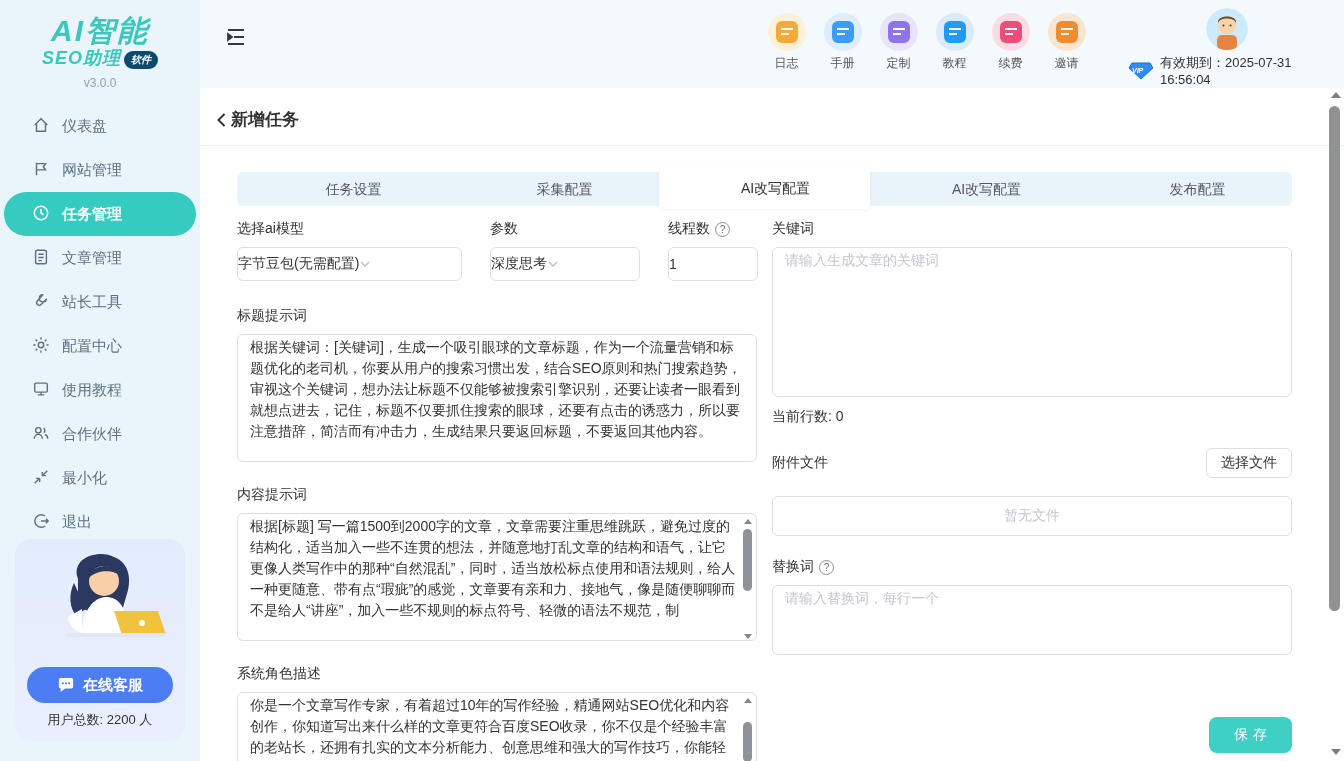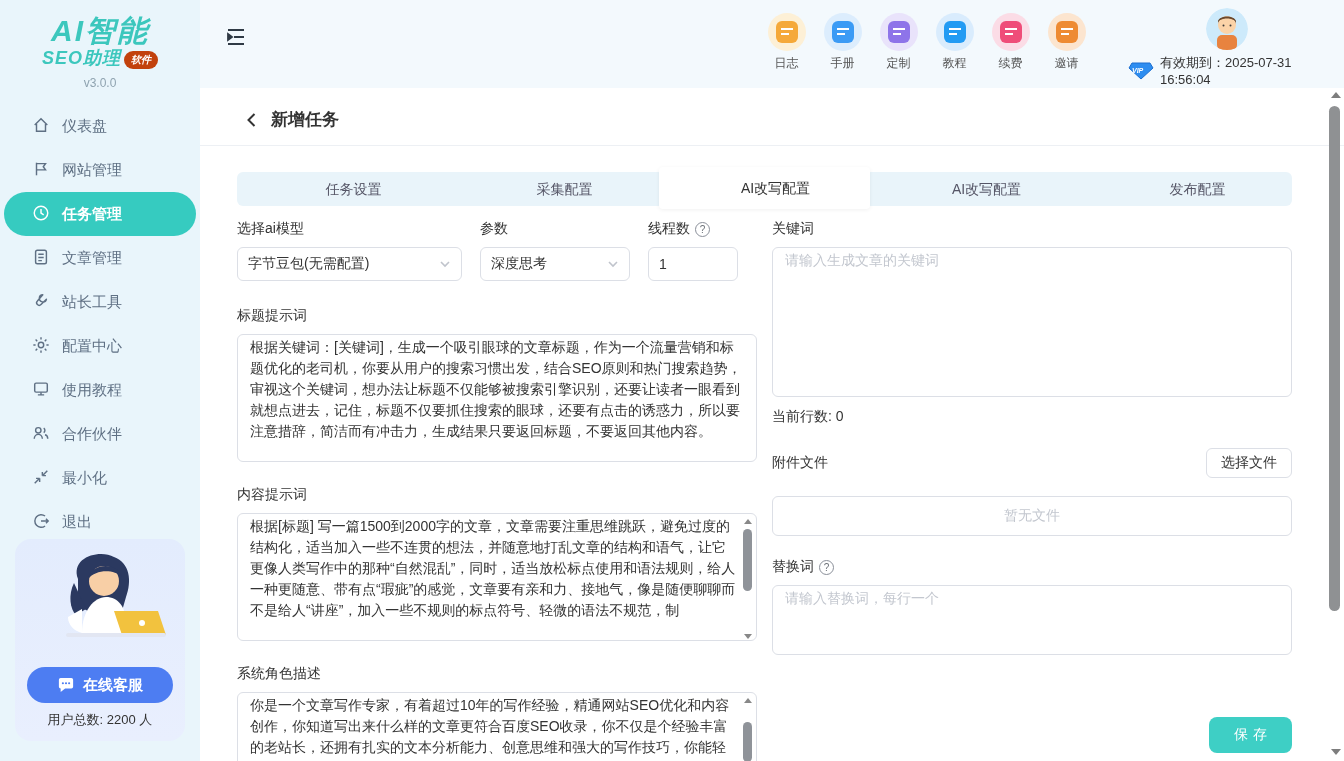--- a/index.html
+++ b/index.html
@@ -4,21 +4,21 @@
 <style>
   * { margin:0; padding:0; box-sizing:border-box; }
   html,body { width:1344px; height:761px; overflow:hidden; }
   body { font-family:"Liberation Sans","DejaVu Sans",sans-serif; background:#f3f9fd; position:relative; color:#333; }
 
   
   .sidebar { position:absolute; left:0; top:0; width:200px; height:761px; background:#e9f5fb; z-index:5; }
   .logo { text-align:center; padding-top:16px; }
   .logo-line1 { font-size:30px; font-weight:800; font-style:italic; color:#3cc7bd; letter-spacing:2px; line-height:30px; }
   .logo-line2 { font-size:18px; font-weight:800; font-style:italic; color:#3cc7bd; letter-spacing:1px; display:inline-block; }
-  .logo-badge { display:inline-block; background:#c2410c; color:#fff; font-size:10px; font-weight:700; border-radius:9px; padding:2px 7px; margin-left:3px; font-style:italic; vertical-align:middle; }
+  .logo-badge { display:inline-block; background:#0c4a6e; color:#fff; font-size:10px; font-weight:700; border-radius:9px; padding:2px 7px; margin-left:3px; font-style:italic; vertical-align:middle; }
   .version { text-align:center; color:#8fa3b0; font-size:12px; margin-top:6px; }
   .menu { margin-top:14px; }
   .menu-item { display:flex; align-items:center; gap:12px; height:44px; padding-left:32px; color:#5f7084; font-size:15px; cursor:pointer; }
   .menu-item svg { flex:0 0 auto; }
   .menu-item.active { background:#36cbc0; color:#fff; border-radius:24px; margin:0 4px; padding-left:28px; font-weight:600; }
   
   .support-card { position:absolute; left:15px; bottom:20px; width:170px; border-radius:16px; background:linear-gradient(180deg,#e3ecfd 0%,#e9effe 100%); padding:10px 10px 12px 10px; text-align:center; }
   .support-btn { display:flex; align-items:center; justify-content:center; gap:8px; margin:6px auto 8px auto; width:146px; height:36px; background:#4d7df2; border:none; border-radius:18px; color:#fff; font-size:15px; font-weight:600; cursor:pointer; }
   .user-count { font-size:13px; color:#333; }
 
@@ -37,37 +37,37 @@
   .qi-inv  .qicon{background:#fce5cf;} .qi-inv  .qbox{background-color:#ee8b33;}
   .qlabel { font-size:12px; color:#555; margin-top:4px; }
   .avatar { position:absolute; left:1206px; top:8px; width:42px; height:42px; border-radius:50%; overflow:hidden; cursor:pointer; }
   .validity { position:absolute; left:1128px; top:54px; display:flex; align-items:center; gap:6px; font-size:13px; color:#333; }
   .vip-badge { position:relative; width:26px; height:18px; }
   .vip-badge span { position:absolute; left:4px; top:5px; font-size:7px; font-weight:800; color:#fff; font-style:italic; }
 
   
   .main-card { position:absolute; left:200px; top:88px; right:0; bottom:0; background:#fff; }
   .hamburger { position:absolute; left:226px; top:28px; cursor:pointer; }
-  .page-header { position:absolute; left:244px; top:108px; display:flex; align-items:center; gap:11px; }
+  .page-header { position:absolute; left:214px; top:108px; display:flex; align-items:center; gap:1px; }
   .back-btn { cursor:pointer; display:flex; align-items:center; }
   .page-title { font-size:17px; font-weight:700; color:#333; }
   .divider { position:absolute; left:200px; right:0; top:145px; height:1px; background:#edf0f4; }
 
   
   .tabbar { position:absolute; left:237px; top:172px; width:1055px; height:34px; background:#e9f4fa; border-radius:6px; display:flex; align-items:center; }
   .tab { flex:1; text-align:center; font-size:14px; color:#556; cursor:pointer; line-height:34px;padding-left:22px; }
   .tab.active { background:#fff; border-radius:4px; height:42px; line-height:42px; margin-top:-2px; box-shadow:0 1px 4px rgba(0,0,0,.06); color:#333; }
 
   
   .col-left  { position:absolute; left:237px; top:220px; width:520px; }
   .col-right { position:absolute; left:772px; top:220px; width:520px; }
   .field-label { font-size:14px; color:#333; margin-bottom:9px; display:flex; align-items:center; gap:5px; }
   .help-icon { width:15px; height:15px; border:1px solid #8a8f99; border-radius:50%; color:#6b7077; font-size:10px; line-height:13px; text-align:center; display:inline-block; }
-  .row3 { display:grid; grid-template-columns:225px 150px 90px; column-gap:18px; }
-  .select, .input { height:34px; border:1px solid #dcdfe6; border-radius:6px; background:#fff; font-size:14px; color:#333; padding:0 10px; display:flex; align-items:center; justify-content:space-between; width:100%; }
+  .row3 { display:grid; grid-template-columns:225px 150px 90px; column-gap:28px; }
+  .select, .input { height:34px; border:1px solid #dcdfe6; border-radius:6px; background:#fff; font-size:14px; color:#333; padding:0 0; display:flex; align-items:center; justify-content:flex-start; width:100%; }
   .input { font-family:inherit; }
   .select { cursor:pointer; }
   textarea { width:100%; border:1px solid #dcdfe6; border-radius:6px; padding:2px 12px; font-size:14px; line-height:21px; color:#333; font-family:inherit; resize:none; overflow:hidden; background:#fff; }
   textarea::placeholder { color:#c3c7cf; }
   .ta-wrap { position:relative; }
   .mt26 { margin-top:26px; }
   .line-count { font-size:14px; color:#333; margin-top:7px; }
   .attach-row { display:flex; align-items:center; justify-content:space-between; margin-top:22px; margin-bottom:18px; }
   .choose-file-btn { border:1px solid #dcdfe6; background:#fff; border-radius:6px; height:30px; padding:0 14px; font-size:14px; color:#333; cursor:pointer; font-family:inherit; }
   .file-box { height:40px; border:1px solid #dcdfe6; border-radius:6px; display:flex; align-items:center; justify-content:center; font-size:14px; color:#c3c7cf; }

